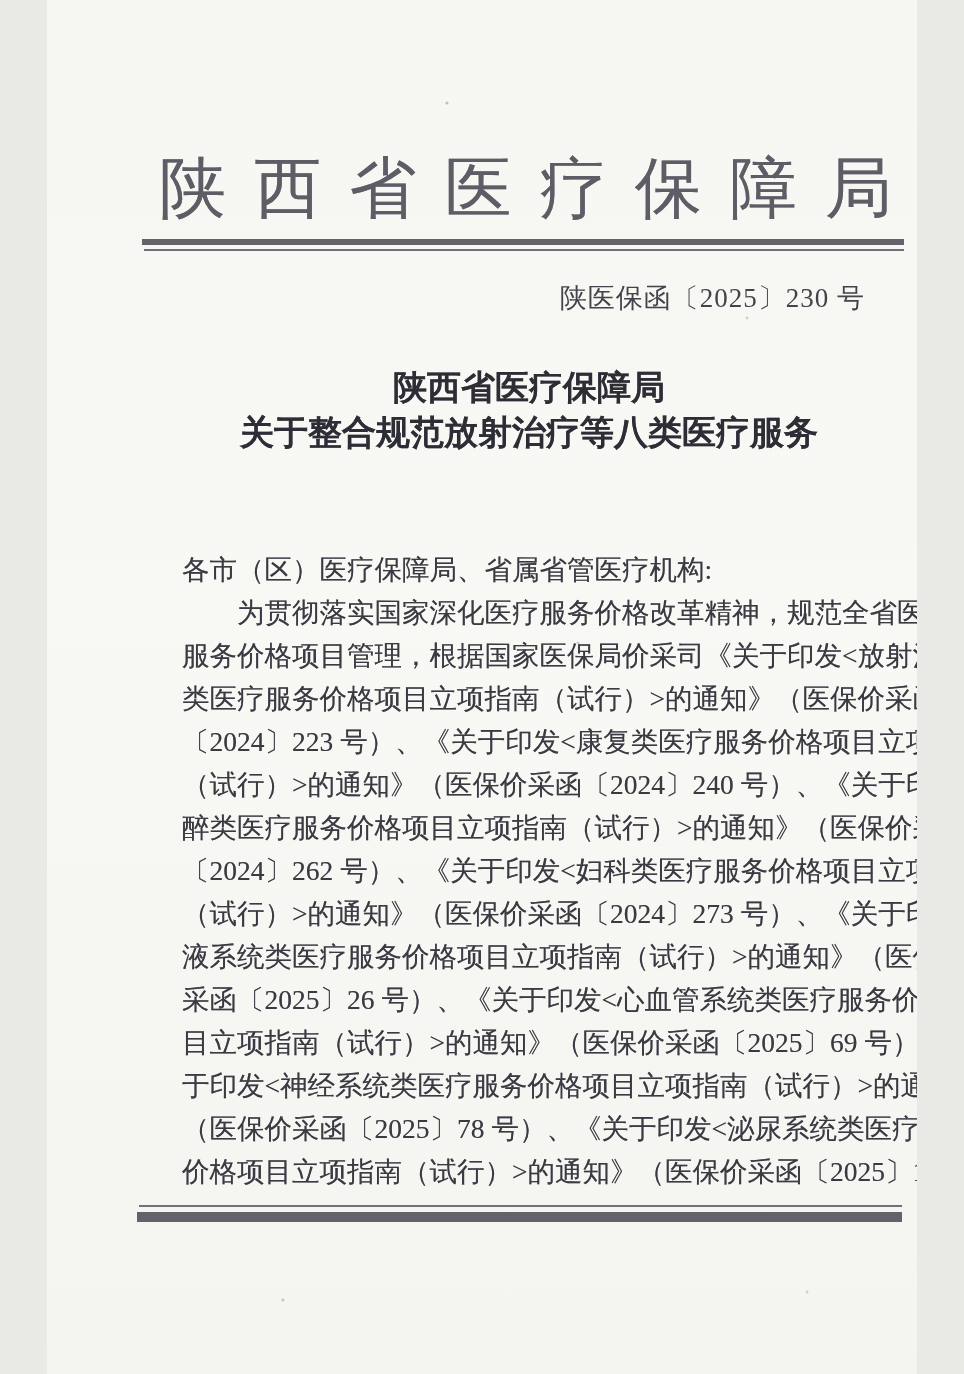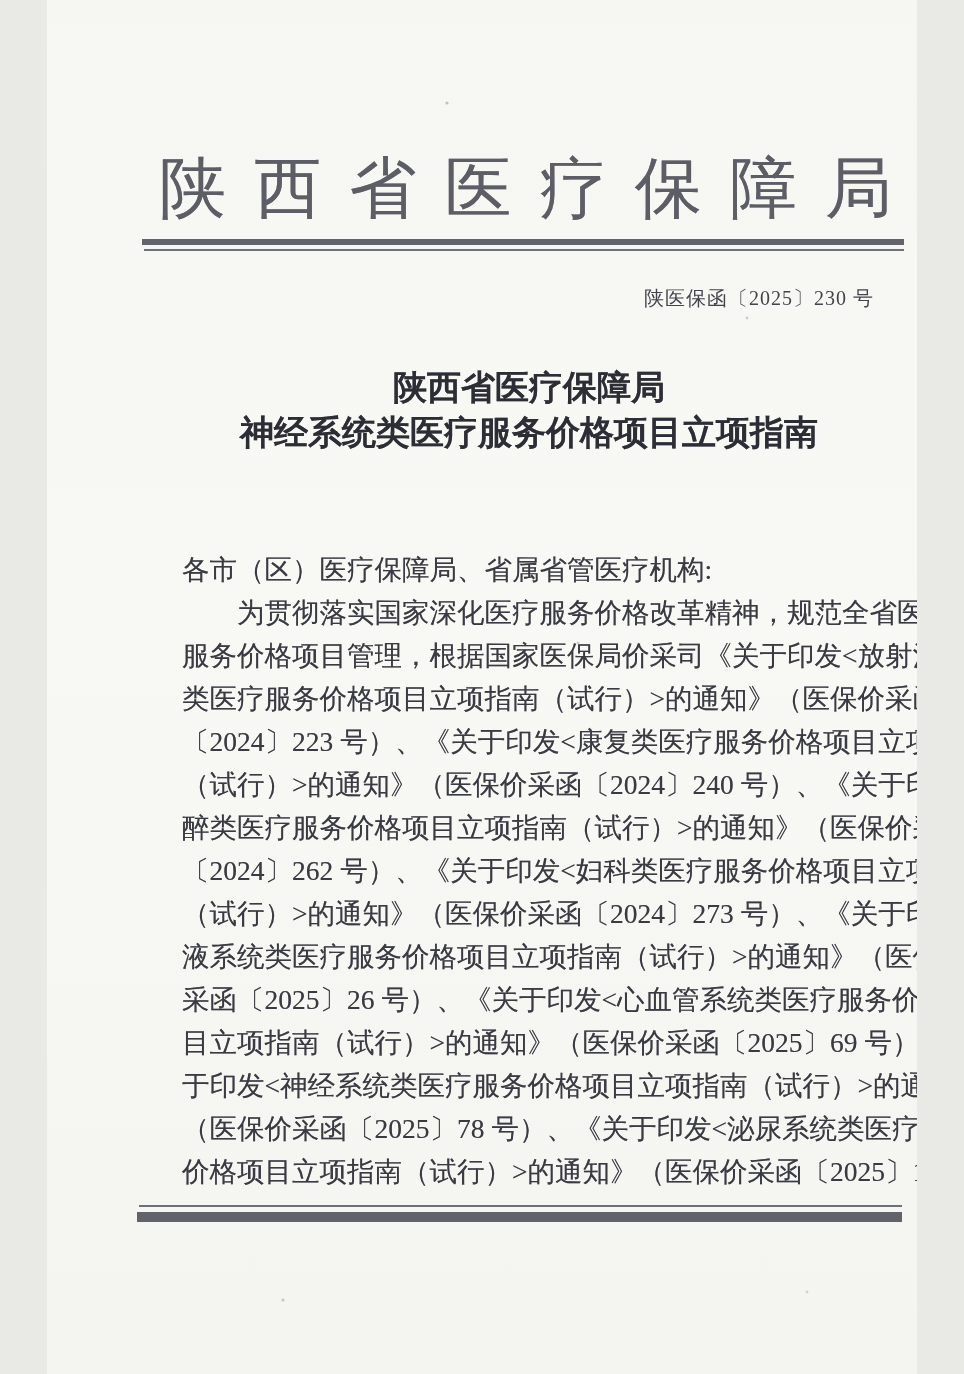--- a/index.html
+++ b/index.html
@@ -18,22 +18,22 @@
     font-size:67px; line-height:76px; font-weight:500;
     color:#5d5d66;
     text-align:justify; text-align-last:justify;
     text-shadow:0 0 0.5px rgba(70,70,80,.55);
   }
   .rule { position:absolute; }
   .header-rule-thick { left:95px;  top:239px;  width:762px; height:6px;  background:#63636b; }
   .header-rule-thin  { left:97px;  top:249px;  width:760px; height:2px;  background:#70707a; }
 
   .doc-number {
-    position:absolute; top:282px; left:9px; width:818px;
-    text-align:right; font-size:20px; line-height:32px;
+    position:absolute; top:282px; left:0; width:818px;
+    text-align:right; font-size:27px; line-height:32px;
     color:#43434c; letter-spacing:1px;
   }
 
   
   .doc-title {
     position:absolute; top:365px; left:82px; width:800px;
     text-align:center; font-weight:700;
     font-size:34px; line-height:45px; color:#2d2d36;
     text-shadow:0 0 0.5px rgba(45,45,55,.6);
   }
@@ -66,21 +66,21 @@
 
   <div class="agency-header">陕西省医疗保障局</div>
 
   <div class="rule header-rule-thick"></div>
   <div class="rule header-rule-thin"></div>
 
   <div class="doc-number">陕医保函〔2025〕230 号</div>
 
   <div class="doc-title">
     <div>陕西省医疗保障局</div>
-    <div>神经系统类医疗服务价格项目立项指南</div>
+    <div>关于整合规范放射治疗等八类医疗服务</div>
   </div>
 
   <div class="body-text">
     <div class="body-line no-justify">各市（区）医疗保障局、省属省管医疗机构:</div>
     <div class="body-line indent">为贯彻落实国家深化医疗服务价格改革精神，规范全省医疗</div>
     <div class="body-line">服务价格项目管理，根据国家医保局价采司《关于印发&lt;放射治疗</div>
     <div class="body-line">类医疗服务价格项目立项指南（试行）&gt;的通知》（医保价采函</div>
     <div class="body-line">〔2024〕223 号）、《关于印发&lt;康复类医疗服务价格项目立项指南</div>
     <div class="body-line">（试行）&gt;的通知》（医保价采函〔2024〕240 号）、《关于印发&lt;麻</div>
     <div class="body-line">醉类医疗服务价格项目立项指南（试行）&gt;的通知》（医保价采函</div>

